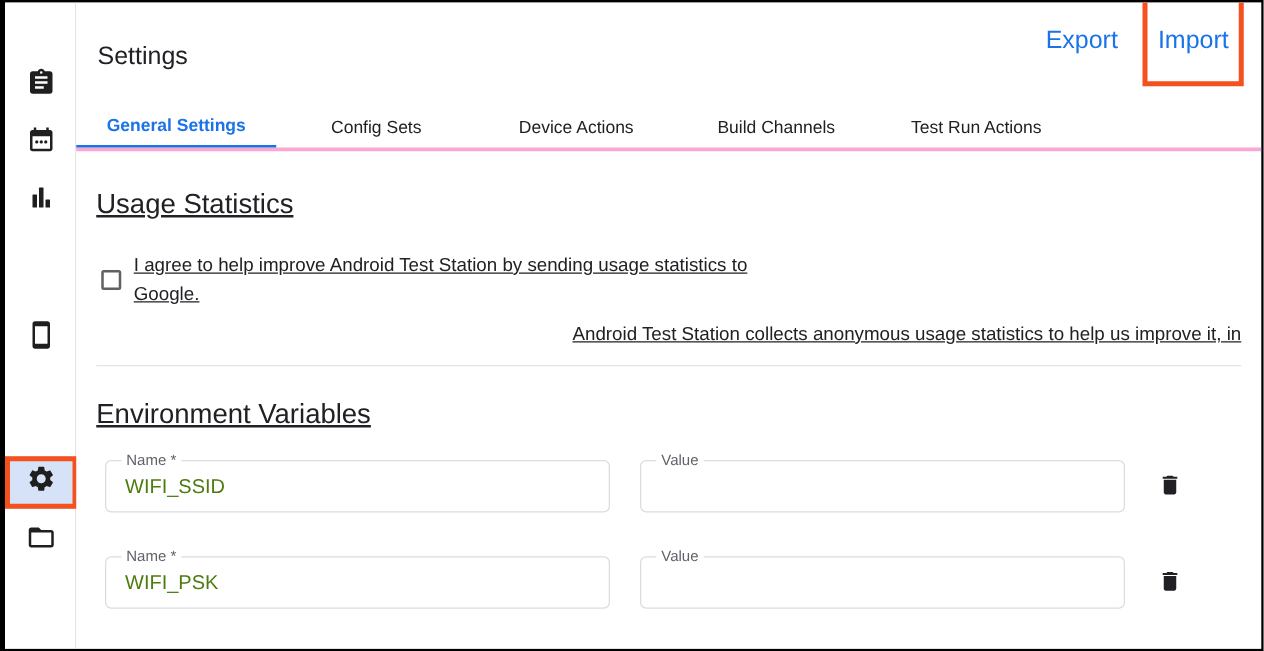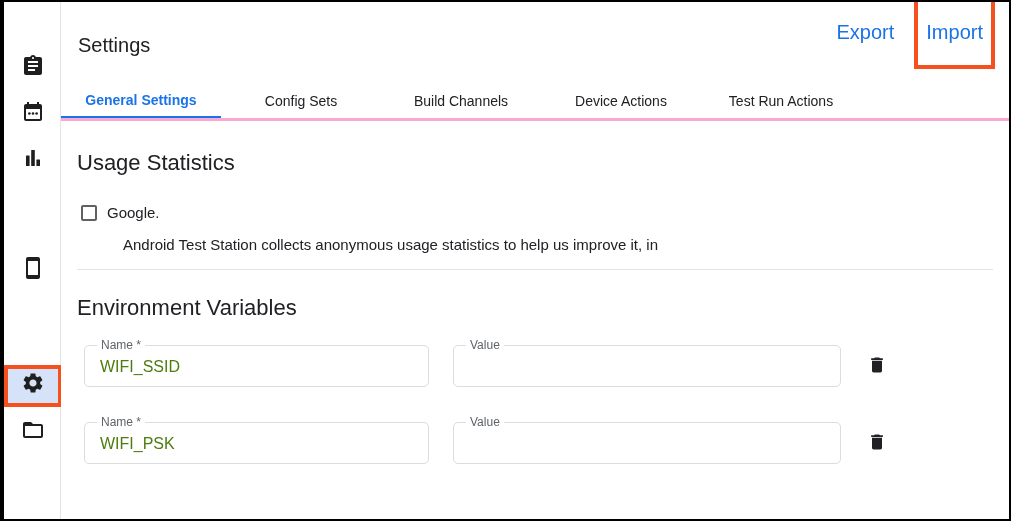--- a/index.html
+++ b/index.html
@@ -40,43 +40,43 @@
   .export-link { margin-right:20px; }
   .import-annotation { border:4px solid #f4511e; padding:21px 8px; }
 
   .tabs { display:flex; margin-top:26px; height:37px; border-bottom:3px solid #f9a8d4; }
   .tab {
     width:160px; display:flex; align-items:center; justify-content:center;
     font-size:14px; color:#202124; cursor:pointer; position:relative;
   }
   .tab.active { color:#1a73e8; font-weight:700; border-bottom:2px solid #1a73e8; }
 
-  .content { padding:0 16px; }
+  .content { padding:0 16px;text-decoration:underline; }
   .section-heading { font-size:22px; font-weight:400; color:#202124; margin:0; }
   .usage-heading { margin-top:29px; }
   .env-heading { margin-top:25px; }
 
   .checkbox-row { display:flex; align-items:center; margin-top:25px; }
   .checkbox {
     width:16px; height:16px; border:2px solid #616161; border-radius:2px;
     margin-left:4px; flex-shrink:0; cursor:pointer; background:#fff;
   }
   .checkbox-label { margin-left:10px; font-size:15px; line-height:23px; color:#202124; }
 
-  .description { margin:10px 0 0 46px; font-size:15px; line-height:22px; color:#202124; }
+  .description { margin:10px 0 0 46px; font-size:15px; line-height:22px; color:#202124;text-align:right; }
   .description a { color:#1a73e8; text-decoration:none; cursor:pointer; }
 
   .divider { border:none; border-top:1px solid #e4e4e4; margin:13px 0 0 0; }
 
   .env-row { display:flex; align-items:center; margin-left:7px; }
   .env-row-1 { margin-top:24px; }
   .env-row-2 { margin-top:35px; }
 
   .field { position:relative; height:42px; border:1px solid #dadce0; border-radius:5px; background:#fff; }
-  .field-name { width:345px; }
+  .field-name { width:404px; }
   .field-value { width:388px; margin-left:24px; }
   .field-label {
     position:absolute; top:-7px; left:12px; background:#fff; padding:0 4px;
     font-size:12px; line-height:12px; color:#5f6368; white-space:nowrap;
   }
   .field input {
     width:100%; height:100%; border:none; outline:none; background:transparent;
     font-family:"Liberation Sans", sans-serif; font-size:16px; color:#4d7c0f;
     padding:2px 12px 0 15px; border-radius:5px;
   }
@@ -136,32 +136,33 @@
           <a class="link-btn export-link">Export</a>
           <span class="import-annotation">
             <a class="link-btn">Import</a>
           </span>
         </div>
       </div>
 
       <div class="tabs">
         <div class="tab active">General Settings</div>
         <div class="tab">Config Sets</div>
+        <div class="tab">Device Actions</div>
         <div class="tab">Build Channels</div>
-        <div class="tab">Device Actions</div>
         <div class="tab">Test Run Actions</div>
       </div>
 
       <div class="content">
 
         <h2 class="section-heading usage-heading">Usage Statistics</h2>
 
         <div class="checkbox-row">
           <div class="checkbox"></div>
           <div class="checkbox-label">
+            <div>I agree to help improve Android Test Station by sending usage statistics to</div>
             <div>Google.</div>
           </div>
         </div>
 
         <div class="description">
           <div>Android Test Station collects anonymous usage statistics to help us improve it, in</div>
         </div>
 
         <hr class="divider">
 

